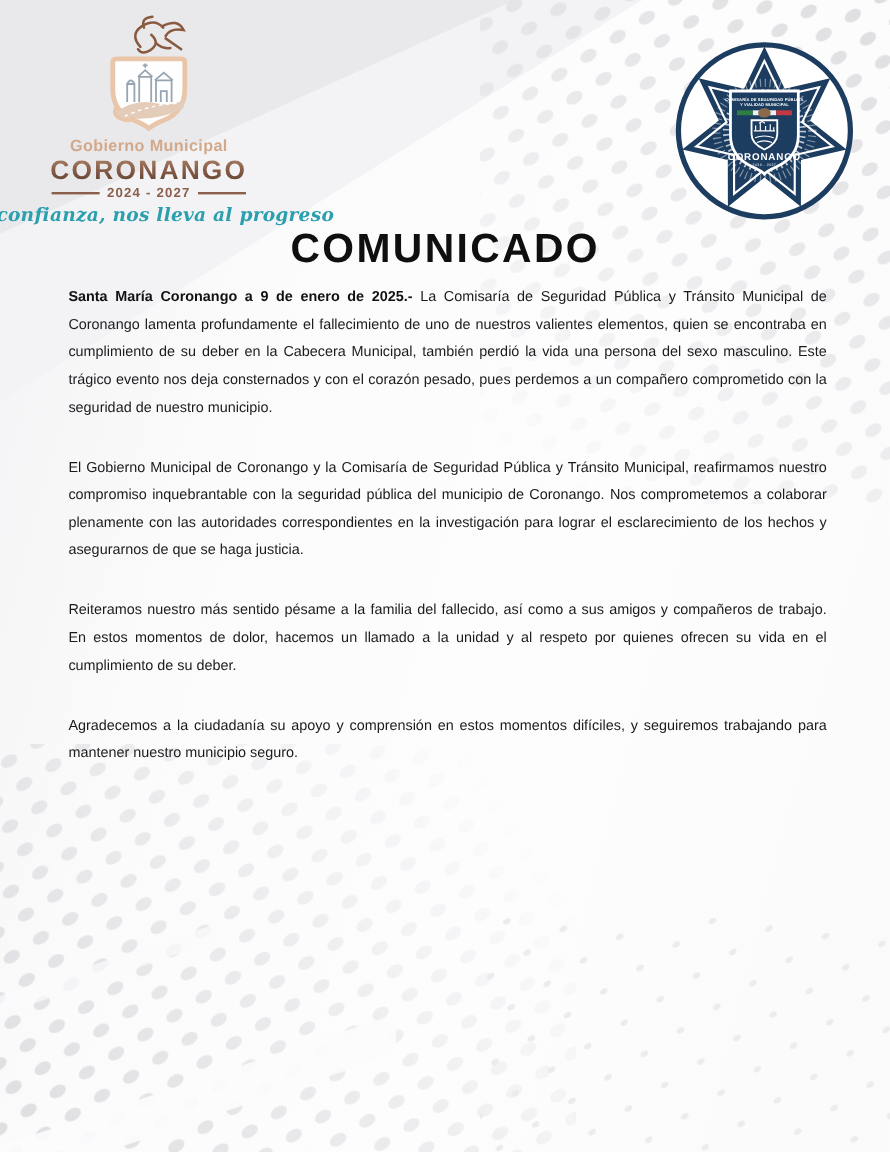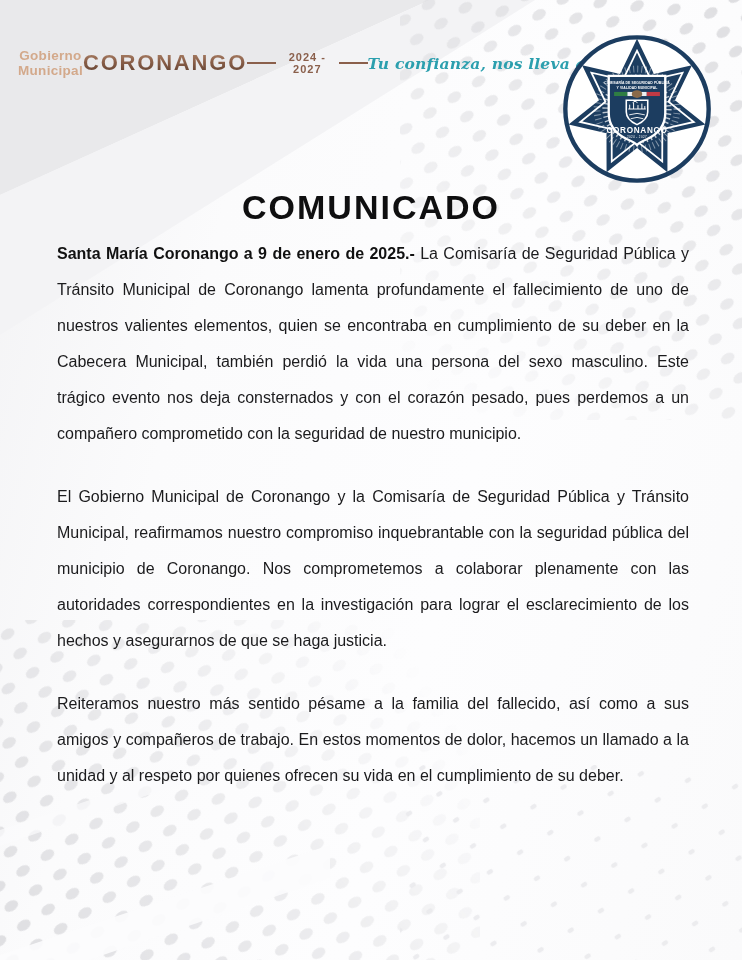--- a/index.html
+++ b/index.html
@@ -6,22 +6,22 @@
   .page{
     position:relative;width:742px;height:960px;overflow:hidden;
     background:linear-gradient(105deg,#f2f2f4 0%,#fbfbfc 28%,#fdfdfe 60%,#fafafb 100%);
     font-family:"Liberation Sans",sans-serif;
   }
   .bg-decor{position:absolute;inset:0;z-index:0;}
 
   
   .header{position:absolute;inset:0;z-index:2;}
   .logo-left{
-    position:absolute;left:18px;top:12px;width:180px;
-    display:flex;flex-direction:row;align-items:center;text-align:center;
+    position:absolute;left:34px;top:12px;width:180px;
+    display:flex;flex-direction:column;align-items:center;text-align:left;
   }
   .logo-art{display:block;width:180px;height:100px;}
   .logo-dept{margin-top:2px;font-size:13.5px;font-weight:600;color:#d3a98b;letter-spacing:.3px;}
   .logo-name{
     font-size:22px;font-weight:800;letter-spacing:1.8px;line-height:1.0;margin-top:2px;
     color:#7d5642;background:linear-gradient(180deg,#ab8166 0%,#8a5f49 45%,#5e3f2f 100%);
   }
   @supports (-webkit-background-clip: text){
     .logo-name{-webkit-background-clip:text;background-clip:text;color:transparent;}
   }
@@ -38,21 +38,21 @@
   .badge .bt-name{font-size:8.4px;font-weight:800;letter-spacing:.7px;}
   .badge .bt-yrs{font-size:3px;letter-spacing:.4px;}
 
   
   .title{
     position:absolute;left:0;top:188px;width:742px;margin:0;z-index:2;
     text-align:center;font-size:34px;font-weight:800;letter-spacing:2px;color:#0f0f10;
   }
   .content{position:absolute;left:57px;top:236px;width:632px;z-index:2;}
   .content p{
-    margin:0 0 27px 0;font-size:16px;line-height:36px;color:#1b1b1d;
+    margin:0 0 27px 0;font-size:12px;line-height:23px;color:#1b1b1d;
     text-align:justify;text-justify:inter-word;
   }
   .content b{font-weight:700;color:#111;}
 </style>
 </head>
 <body>
 
 <div class="page">
 
   <svg class="bg-decor" viewBox="0 0 742 960" preserveAspectRatio="none" aria-hidden="true">
@@ -172,15 +172,16 @@
       </svg>
     </div>
   </header>
 
   <h1 class="title">COMUNICADO</h1>
 
   <main class="content">
     <p><b>Santa María Coronango a 9 de enero de 2025.-</b><span> La Comisaría de Seguridad Pública y Tránsito Municipal de Coronango lamenta profundamente el fallecimiento de uno de nuestros valientes elementos, quien se encontraba en cumplimiento de su deber en la Cabecera Municipal, también perdió la vida una persona del sexo masculino. Este trágico evento nos deja consternados y con el corazón pesado, pues perdemos a un compañero comprometido con la seguridad de nuestro municipio.</span></p>
     <p><span>El Gobierno Municipal de Coronango y la Comisaría de Seguridad Pública y Tránsito Municipal, reafirmamos nuestro compromiso inquebrantable con la seguridad pública del municipio de Coronango. Nos comprometemos a colaborar plenamente con las autoridades correspondientes en la investigación para lograr el esclarecimiento de los hechos y asegurarnos de que se haga justicia.</span></p>
     <p><span>Reiteramos nuestro más sentido pésame a la familia del fallecido, así como a sus amigos y compañeros de trabajo. En estos momentos de dolor, hacemos un llamado a la unidad y al respeto por quienes ofrecen su vida en el cumplimiento de su deber.</span></p>
+    <p><span>Agradecemos a la ciudadanía su apoyo y comprensión en estos momentos difíciles, y seguiremos trabajando para mantener nuestro municipio seguro.</span></p>
   </main>
 
 </div>
 
 </body></html>

